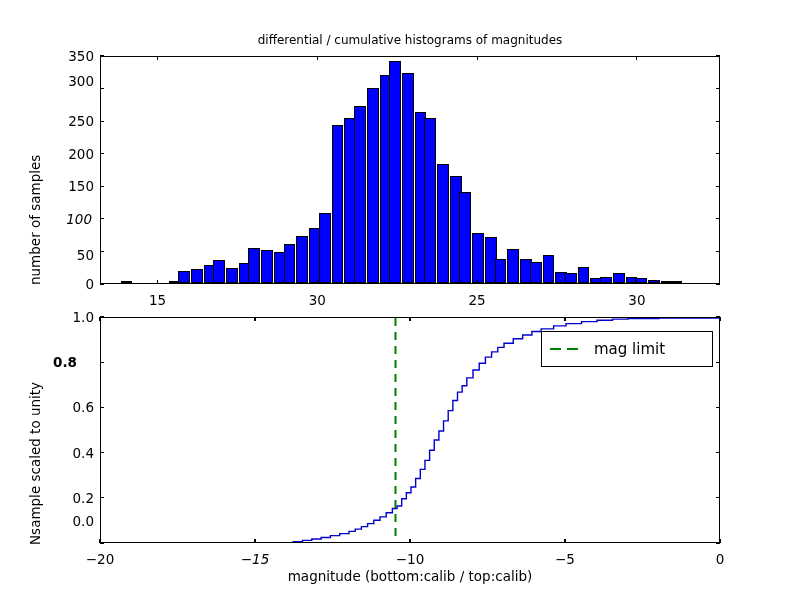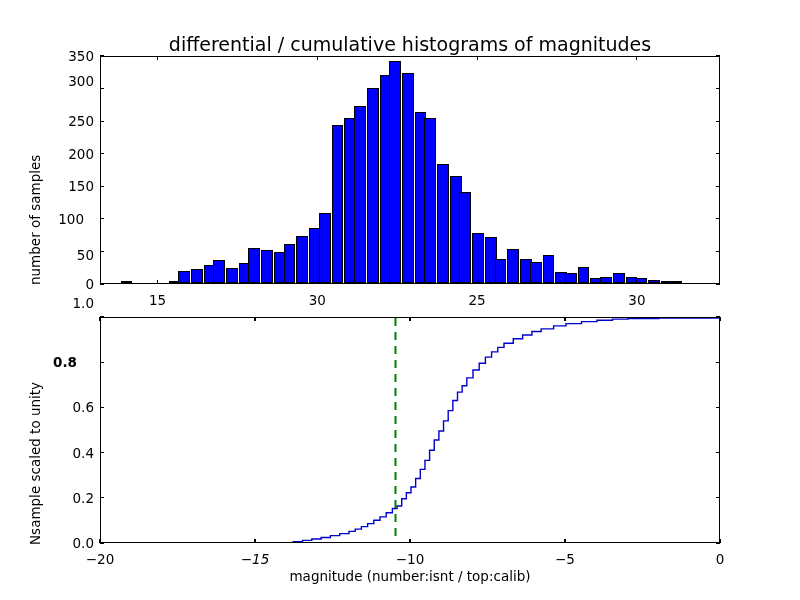--- a/index.html
+++ b/index.html
@@ -9,21 +9,21 @@
     overflow:hidden;
   }
   #figure{position:relative;width:800px;height:600px;}
 
   
   .axes{position:absolute;box-sizing:border-box;border:1.2px solid #000;background:#fff;}
   .plotarea{position:absolute;left:0;top:0;right:0;bottom:0;overflow:hidden;}
 
   .title{
     position:absolute;text-align:center;white-space:nowrap;
-    font-size:19px;color:#000;
+    font-size:12px;color:#000;
   }
 
   .ylabel{
     position:absolute;white-space:nowrap;
     font-size:13.5px;color:#000;
     transform-origin:0 0;transform:rotate(-90deg);
   }
   .xlabel{
     position:absolute;white-space:nowrap;text-align:center;
     font-size:13.5px;color:#000;
@@ -122,21 +122,21 @@
   </div>
   <div id="top-ticks">
       <div class="tick y" style="left: 100px; top: 283.4px;"></div>
       <div class="tick yr" style="left: 716px; top: 283.4px;"></div>
       <div class="ticklabel y" style="left: 50px; width: 44px; top: 276px;">0</div>
       <div class="tick y" style="left: 100px; top: 250.829px;"></div>
       <div class="tick yr" style="left: 716px; top: 250.829px;"></div>
       <div class="ticklabel y" style="left: 50px; width: 44px; top: 247px;">50</div>
       <div class="tick y" style="left: 100px; top: 218.257px;"></div>
       <div class="tick yr" style="left: 716px; top: 218.257px;"></div>
-      <div class="ticklabel y" style="left: 40px; width: 44px; top: 210.857px;">100</div>
+      <div class="ticklabel y" style="left: 48px; width: 44px; top: 210.857px; font-style: italic;">100</div>
       <div class="tick y" style="left: 100px; top: 185.686px;"></div>
       <div class="tick yr" style="left: 716px; top: 185.686px;"></div>
       <div class="ticklabel y" style="left: 50px; width: 44px; top: 178.286px;">150</div>
       <div class="tick y" style="left: 100px; top: 153.114px;"></div>
       <div class="tick yr" style="left: 716px; top: 153.114px;"></div>
       <div class="ticklabel y" style="left: 50px; width: 44px; top: 145.714px; text-align: right;">200</div>
       <div class="tick y" style="left: 100px; top: 120.543px;"></div>
       <div class="tick yr" style="left: 716px; top: 120.543px;"></div>
       <div class="ticklabel y" style="left: 50px; width: 44px; top: 113.143px;">250</div>
       <div class="tick y" style="left: 100px; top: 87.9714px;"></div>
@@ -165,49 +165,56 @@
     <div class="plotarea" id="curve-area">
       <svg class="curve" id="curve-svg" width="620" height="226">
           <path d="M 0.00 226.00 L 62.00 226.00 L 62.00 226.00 L 124.00 226.00 L 124.00 226.00 L 167.40 226.00 L 167.40 225.55 L 179.80 225.55 L 179.80 224.87 L 192.20 224.87 L 192.20 223.74 L 201.50 223.74 L 201.50 222.38 L 210.80 222.38 L 210.80 221.03 L 220.10 221.03 L 220.10 219.45 L 229.40 219.45 L 229.40 217.64 L 238.70 217.64 L 238.70 215.60 L 248.00 215.60 L 248.00 213.34 L 254.20 213.34 L 254.20 211.08 L 260.40 211.08 L 260.40 208.60 L 266.60 208.60 L 266.60 205.66 L 272.80 205.66 L 272.80 202.27 L 279.00 202.27 L 279.00 198.88 L 285.20 198.88 L 285.20 194.81 L 291.40 194.81 L 291.40 190.52 L 296.05 190.52 L 296.05 188.03 L 300.70 188.03 L 300.70 180.80 L 305.35 180.80 L 305.35 174.70 L 310.00 174.70 L 310.00 169.05 L 314.65 169.05 L 314.65 160.46 L 319.30 160.46 L 319.30 151.42 L 323.95 151.42 L 323.95 142.38 L 328.60 142.38 L 328.60 132.21 L 333.25 132.21 L 333.25 122.04 L 337.90 122.04 L 337.90 113.00 L 342.55 113.00 L 342.55 102.83 L 347.20 102.83 L 347.20 92.66 L 351.85 92.66 L 351.85 82.49 L 356.50 82.49 L 356.50 74.13 L 361.15 74.13 L 361.15 67.80 L 365.80 67.80 L 365.80 59.89 L 372.00 59.89 L 372.00 51.98 L 378.20 51.98 L 378.20 45.20 L 384.40 45.20 L 384.40 39.10 L 390.60 39.10 L 390.60 33.90 L 396.80 33.90 L 396.80 29.38 L 403.00 29.38 L 403.00 25.31 L 412.30 25.31 L 412.30 20.79 L 421.60 20.79 L 421.60 16.95 L 430.90 16.95 L 430.90 13.56 L 440.20 13.56 L 440.20 10.85 L 452.60 10.85 L 452.60 7.91 L 465.00 7.91 L 465.00 5.65 L 480.50 5.65 L 480.50 3.62 L 496.00 3.62 L 496.00 2.26 L 511.50 2.26 L 511.50 1.13 L 527.00 1.13 L 527.00 0.45 L 558.00 0.45 L 558.00 0.00 L 620.00 0.00 L 620.00 0.00" fill="none" stroke="#0000cd" stroke-width="1.4"></path>
           <line x1="294.5" x2="294.5" y1="0" y2="226" stroke="#008000" stroke-width="2" stroke-dasharray="8,6"></line>
         </svg>
     </div>
   </div>
   <div id="bot-ticks">
       <div class="tick y" style="left: 100px; top: 542.4px;"></div>
       <div class="tick yr" style="left: 716px; top: 542.4px;"></div>
-      <div class="ticklabel y" style="left: 50px; width: 44px; top: 535px; text-align: right;">0.0</div>
+      <div class="ticklabel y" style="left: 50px; width: 44px; top: 513px; text-align: right;">0.0</div>
       <div class="tick y" style="left: 100px; top: 497.2px;"></div>
       <div class="tick yr" style="left: 716px; top: 497.2px;"></div>
       <div class="ticklabel y" style="left: 50px; width: 44px; top: 489.8px;">0.2</div>
       <div class="tick y" style="left: 100px; top: 452px;"></div>
       <div class="tick yr" style="left: 716px; top: 452px;"></div>
       <div class="ticklabel y" style="left: 50px; width: 44px; top: 444.6px;">0.4</div>
       <div class="tick y" style="left: 100px; top: 406.8px;"></div>
       <div class="tick yr" style="left: 716px; top: 406.8px;"></div>
       <div class="ticklabel y" style="left: 50px; width: 44px; top: 399.4px;">0.6</div>
       <div class="tick y" style="left: 100px; top: 361.6px;"></div>
       <div class="tick yr" style="left: 716px; top: 361.6px;"></div>
       <div class="ticklabel y" style="left: 33px; width: 44px; top: 354.2px; font-weight: bold;">0.8</div>
       <div class="tick y" style="left: 100px; top: 316.4px;"></div>
       <div class="tick yr" style="left: 716px; top: 316.4px;"></div>
-      <div class="ticklabel y" style="left: 50px; width: 44px; top: 295px; text-align: right;">1.0</div>
+      <div class="ticklabel y" style="left: 50px; width: 44px; top: 309px; text-align: right;">1.0</div>
       <div class="tick x" style="left: 99.4px; top: 539px;"></div>
       <div class="tick xt" style="left: 99.4px; top: 317px;"></div>
       <div class="ticklabel x" style="left: 70px; width: 60px; top: 551px;">−20</div>
       <div class="tick x" style="left: 254.4px; top: 539px;"></div>
       <div class="tick xt" style="left: 254.4px; top: 317px;"></div>
       <div class="ticklabel x" style="left: 225px; width: 60px; top: 551px; font-style: italic;">−15</div>
       <div class="tick x" style="left: 409.4px; top: 539px;"></div>
       <div class="tick xt" style="left: 409.4px; top: 317px;"></div>
       <div class="ticklabel x" style="left: 380px; width: 60px; top: 551px;">−10</div>
       <div class="tick x" style="left: 564.4px; top: 539px;"></div>
       <div class="tick xt" style="left: 564.4px; top: 317px;"></div>
       <div class="ticklabel x" style="left: 535px; width: 60px; top: 551px;">−5</div>
       <div class="tick x" style="left: 719.4px; top: 539px;"></div>
       <div class="tick xt" style="left: 719.4px; top: 317px;"></div>
       <div class="ticklabel x" style="left: 690px; width: 60px; top: 551px;">0</div>
     </div>
 
-  <div class="xlabel" style="left:100px;top:568px;width:620px;">magnitude (number:isnt / top:calib)</div>
-
+  <div class="xlabel" style="left:100px;top:568px;width:620px;">magnitude (bottom:calib / top:calib)</div>
+
+  <div class="legend" style="left:541px;top:331px;width:172px;height:36px;">
+    <span class="legend-swatch">
+      <i style="left:0;width:11px;"></i>
+        <i style="left:17px;width:11px;"></i>
+    </span>
+    <span class="legend-label">mag limit</span>
+  </div>
 
 </div>
 
 </body></html>

